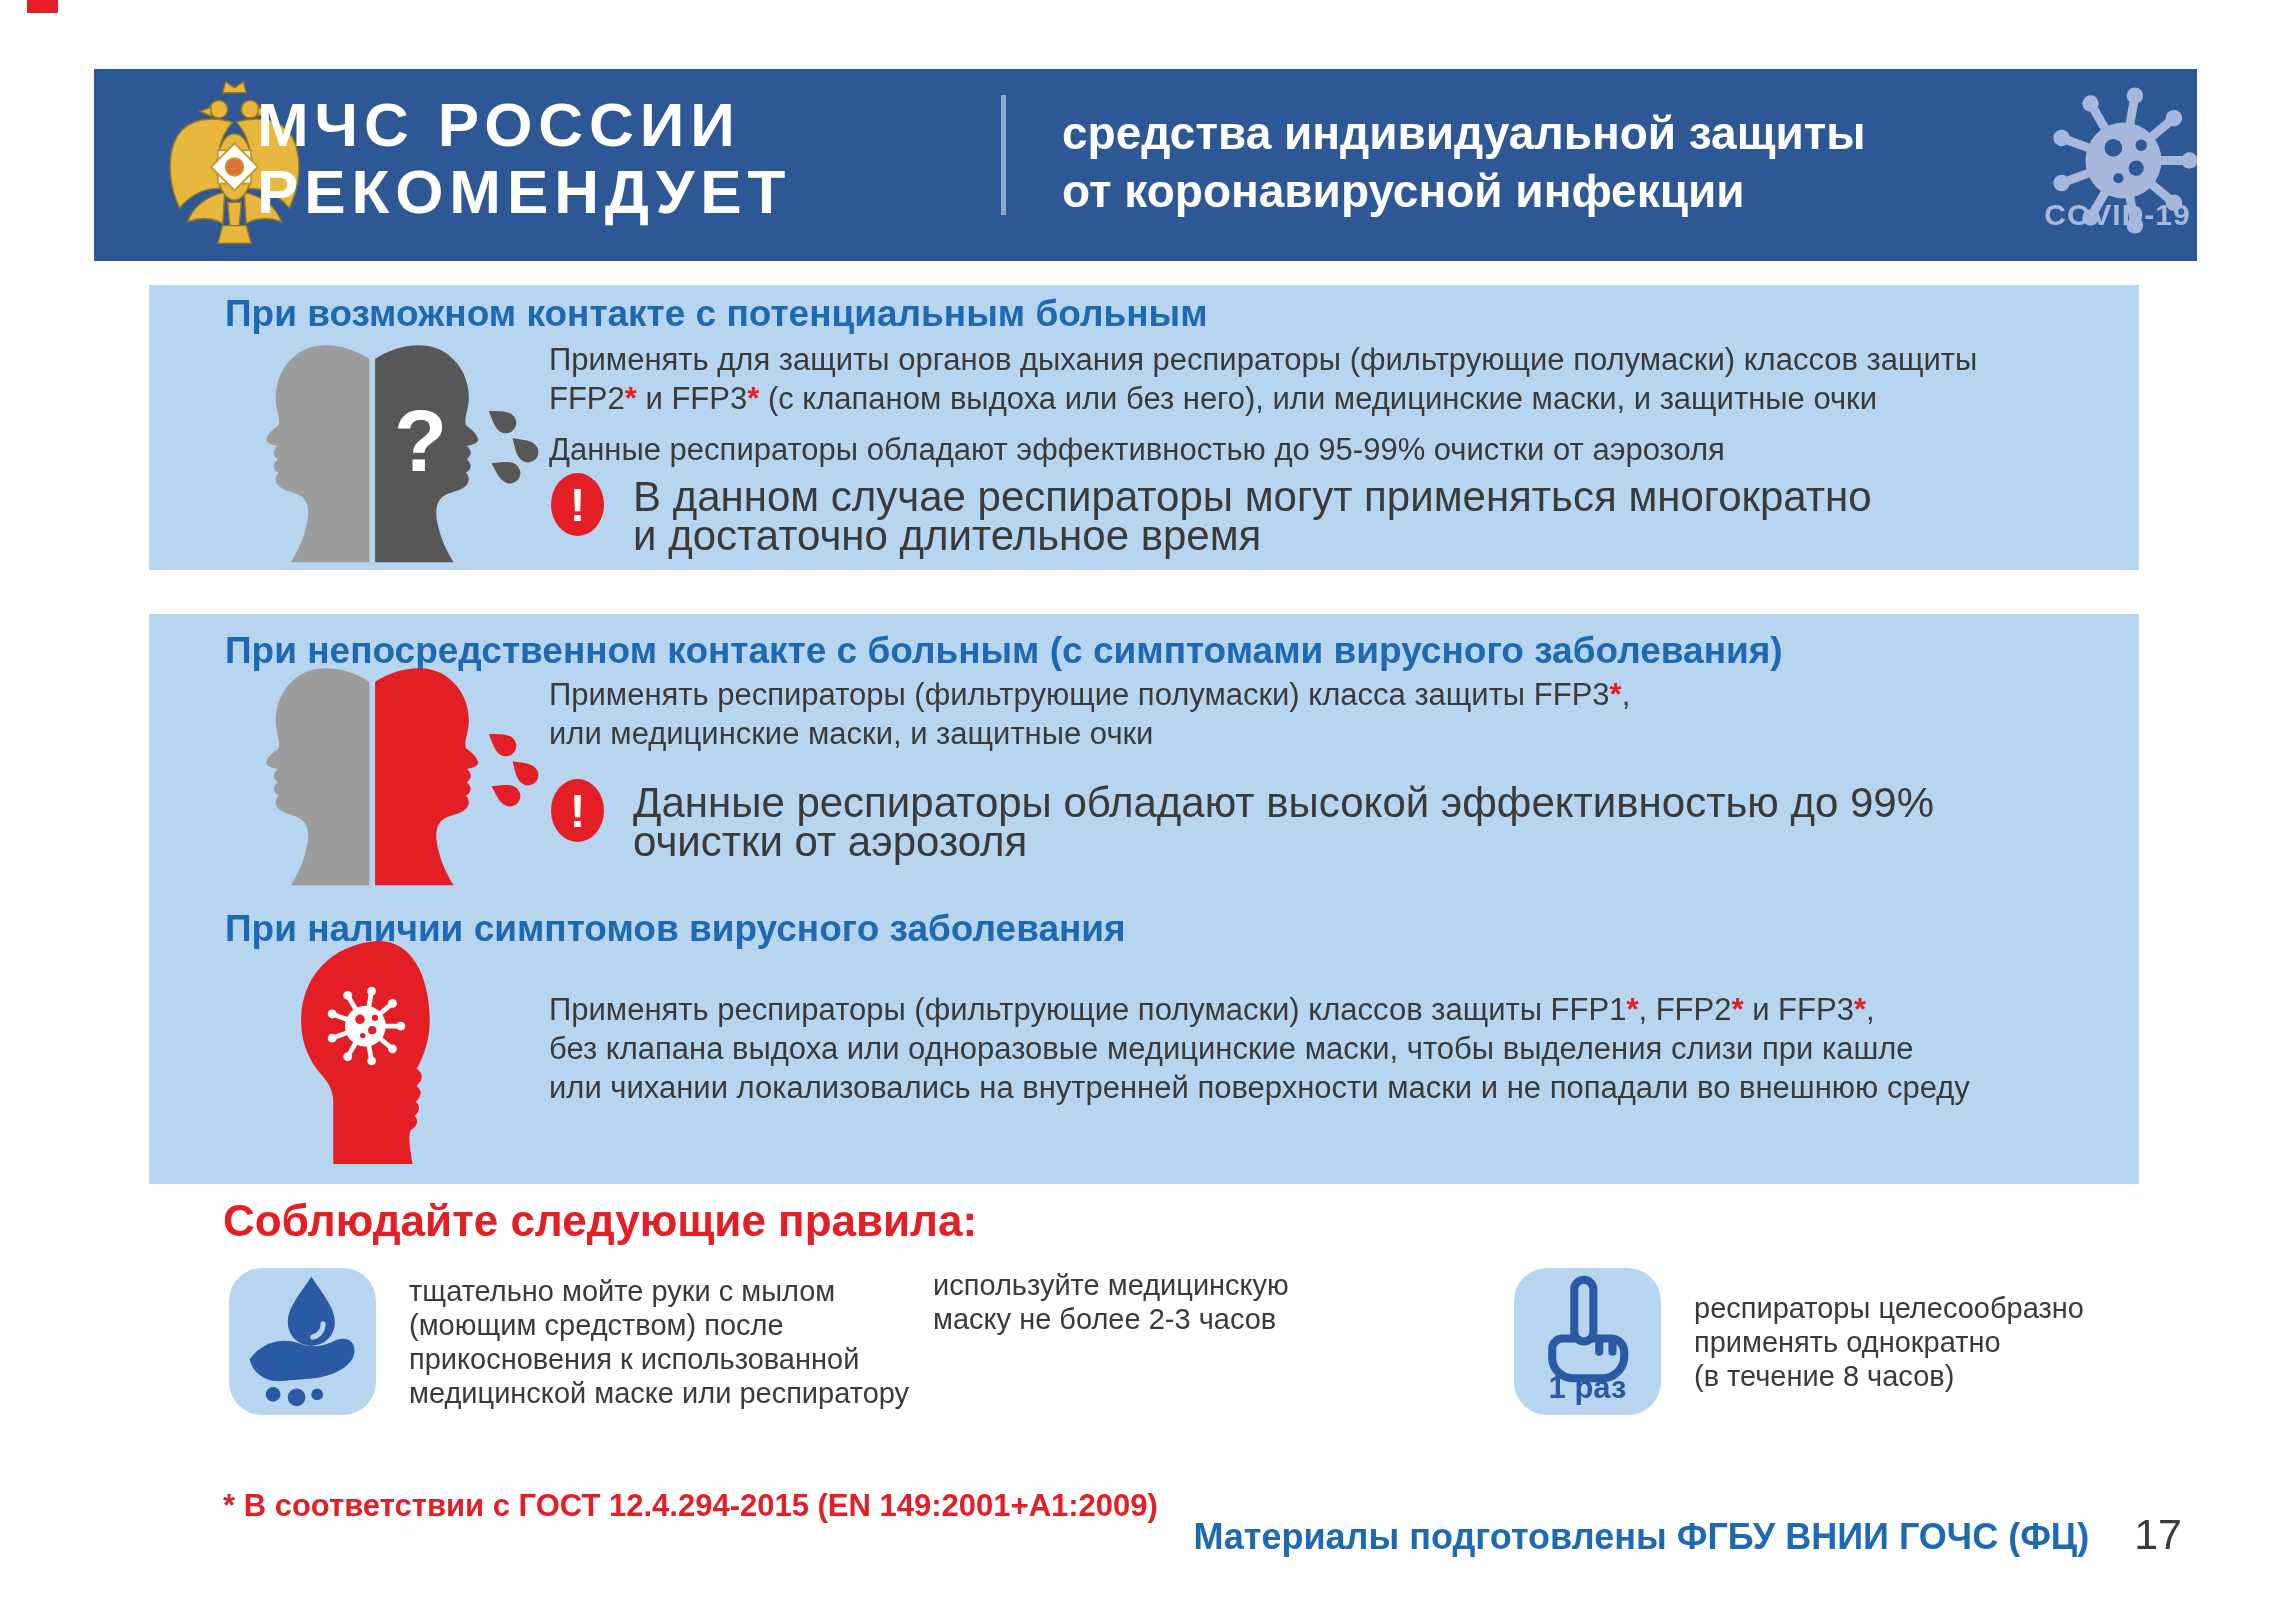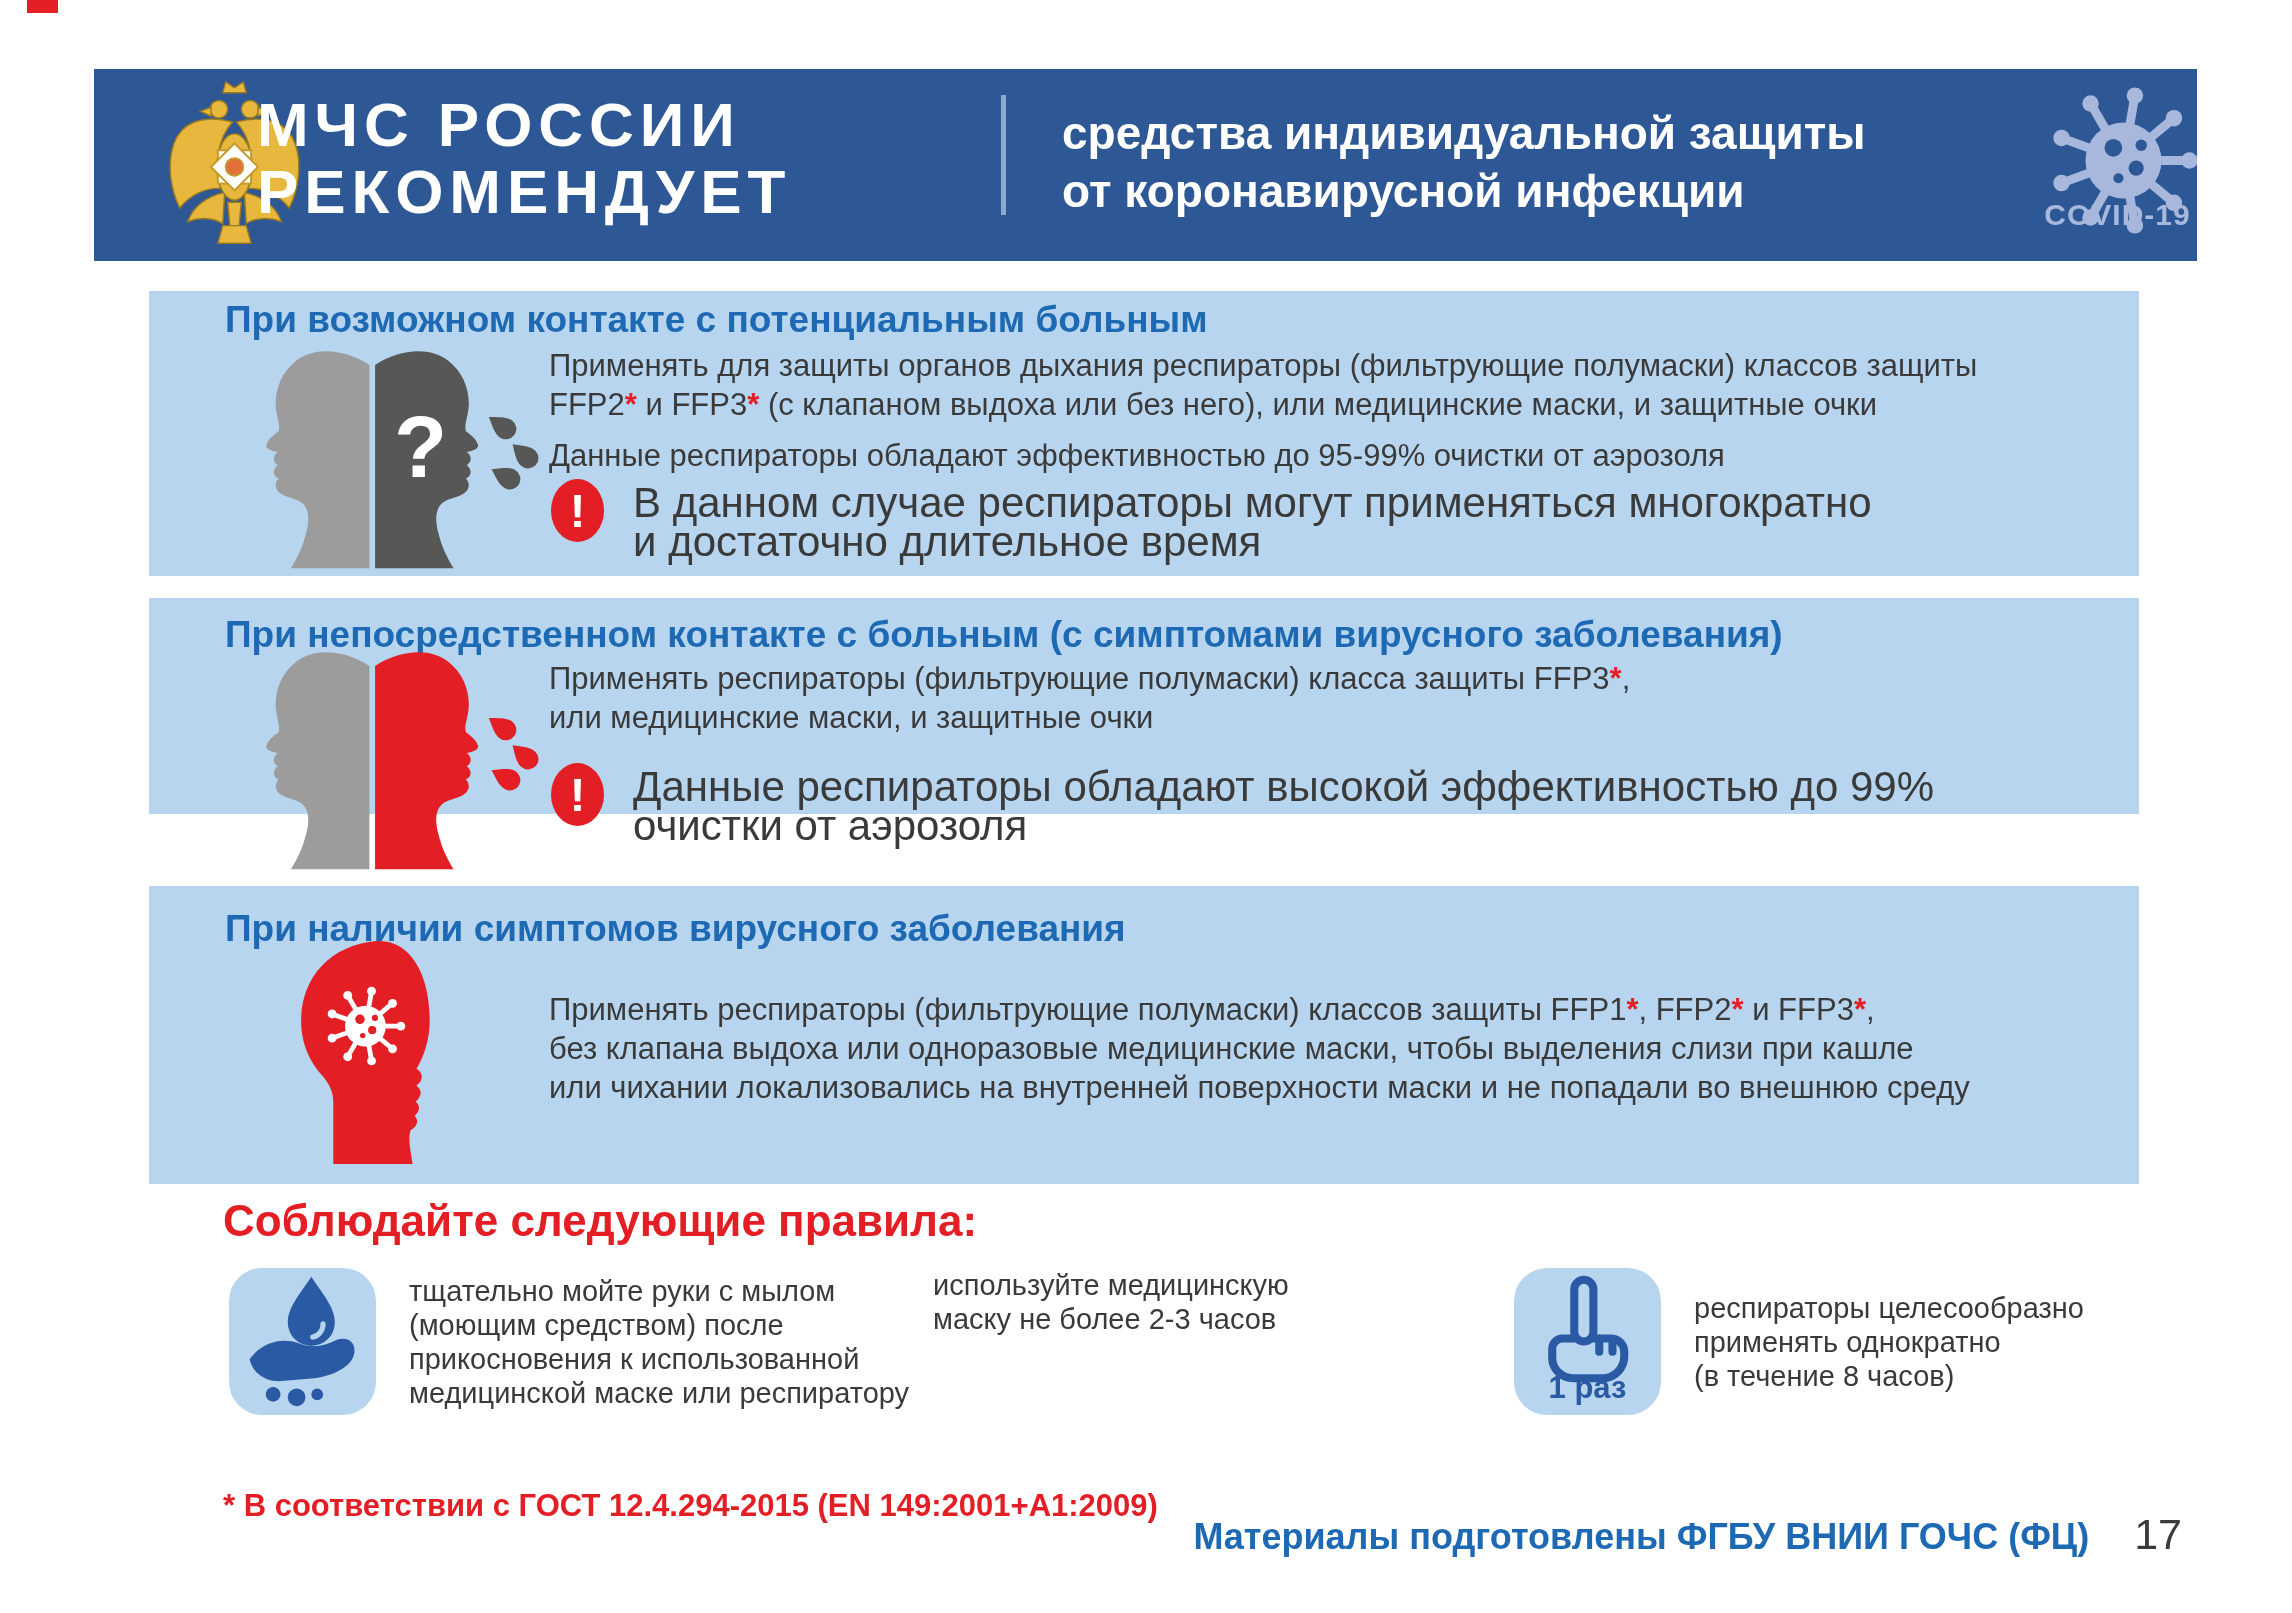--- a/index.html
+++ b/index.html
@@ -14,22 +14,22 @@
              font-size:62px;line-height:67px;letter-spacing:5.9px;white-space:nowrap;}
   .band-divider{position:absolute;left:907px;top:25.5px;width:4.9px;height:120px;background:var(--divider-blue);}
   .subtitle{position:absolute;left:968px;top:35px;color:#ffffff;font-weight:bold;
             font-size:46px;line-height:58px;white-space:nowrap;}
   .covid-virus{position:absolute;left:1956px;top:17.6px;}
   .covid-label{position:absolute;left:1911px;top:129px;width:225px;text-align:center;
                color:var(--covid-lavender);font-weight:bold;font-size:30px;letter-spacing:1px;}
 
   
   .panel{position:absolute;left:149px;width:1990px;background:var(--panel-blue);}
-  .panel-1{top:291px;height:285px;}
-  .panel-2{top:598px;height:216px;}
+  .panel-1{top:285px;height:285px;}
+  .panel-2{top:614px;height:276px;}
   .panel-3{top:886px;height:298px;}
   .panel-heading{position:absolute;left:76px;color:var(--heading-blue);font-weight:bold;
                  font-size:37px;white-space:nowrap;}
   .panel-1 .panel-heading{top:7.8px;}
   .panel-2 .panel-heading{top:15.7px;}
   .panel-3 .panel-heading{top:21.6px;}
   .panel-icon{position:absolute;}
   .panel-1 .panel-icon{left:98px;top:55px;}
   .panel-2 .panel-icon{left:98px;top:49px;}
   .panel-3 .panel-icon{left:137px;top:51px;}

